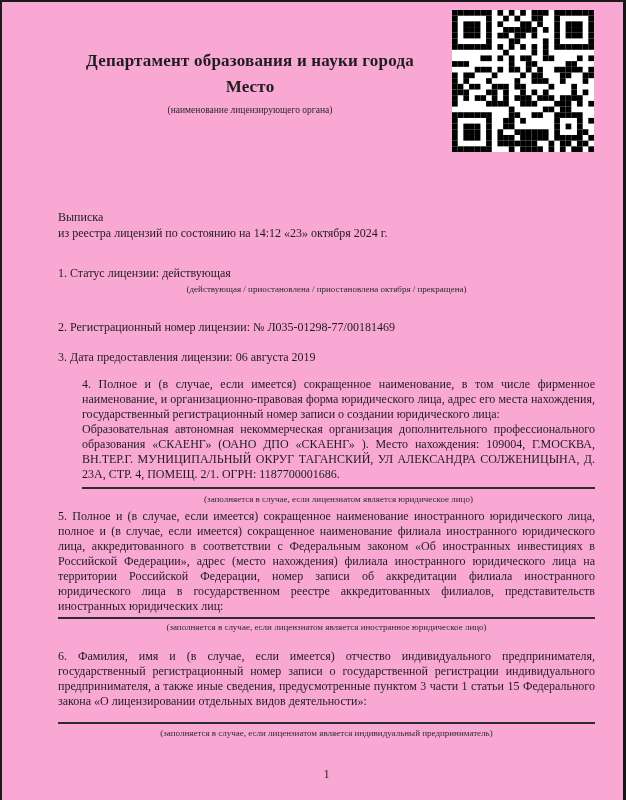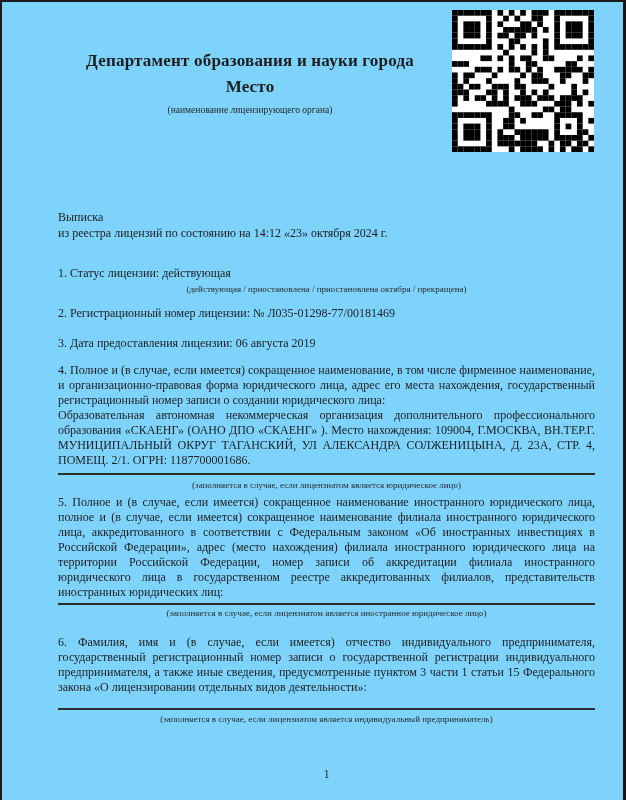--- a/index.html
+++ b/index.html
@@ -5,21 +5,21 @@
   html, body {
     margin: 0;
     padding: 0;
     background: #ffffff;
   }
   .page {
     position: relative;
     width: 626px;
     height: 800px;
     box-sizing: border-box;
-    background: #7dd3fc;
+    background: #f9a8d4;
     border-top: 2px solid #1b1b1b;
     border-left: 2px solid #1b1b1b;
     border-right: 3px solid #161616;
     font-family: "Liberation Serif", "DejaVu Serif", serif;
     color: #1d1d1d;
     overflow: hidden;
   }
   .header-block {
     position: absolute;
     top: 46px;
@@ -75,23 +75,23 @@
     line-height: 12px;
     text-align: center;
     color: #2a2a2a;
     margin-top: 2px;
   }
   .rule {
     border-top: 2px solid #2c2c2c;
     height: 0;
     width: 100%;
   }
-  .sec-2 { margin-top: 11px; }
+  .sec-2 { margin-top: 25px; }
   .sec-3 { margin-top: 15px; }
-  .sec-4 { margin-top: 12px; }
+  .sec-4 { margin-top: 12px; margin-left: 24px; }
   .sec-4 .rule { margin-top: 5px; }
   .sec-4 .caption { margin-top: 4px; }
   .sec-5 { margin-top: 4px; }
   .sec-5 .rule { margin-top: 3px; }
   .sec-5 .caption { margin-top: 2px; }
   .sec-6 { margin-top: 16px; }
   .sec-6 .rule { margin-top: 13px; }
   .sec-6 .caption { margin-top: 3px; }
   .page-number {
     position: absolute;

